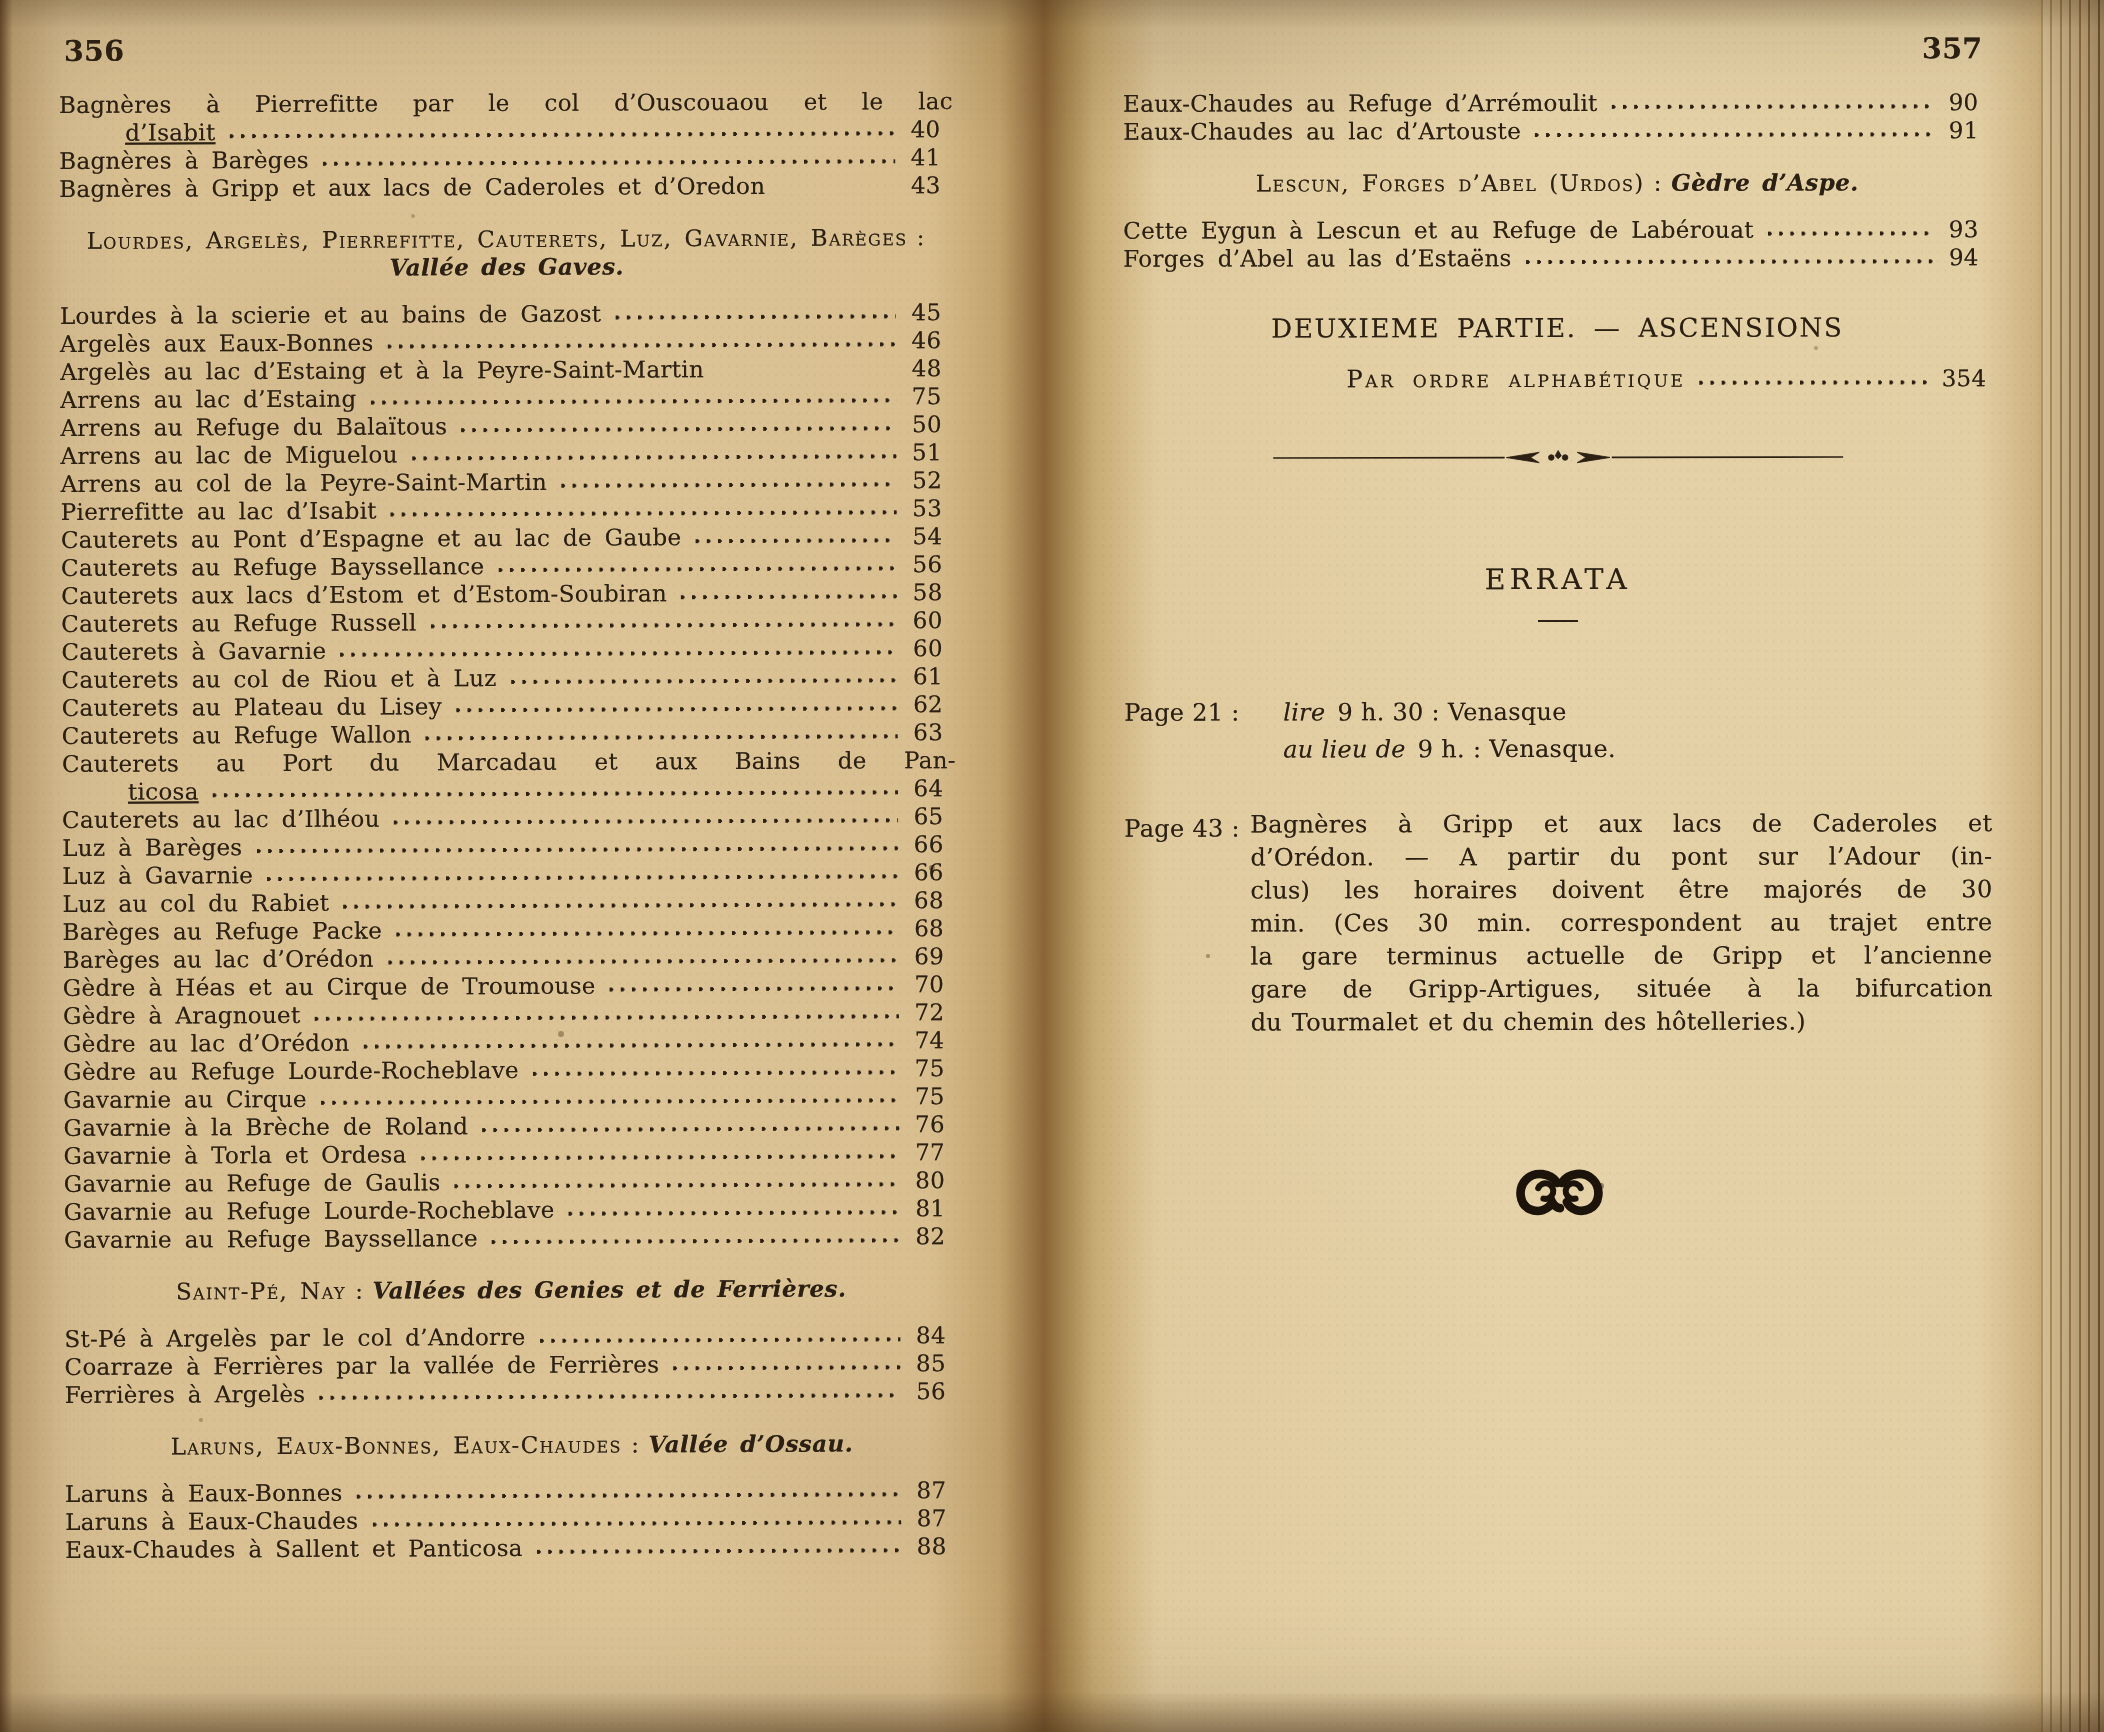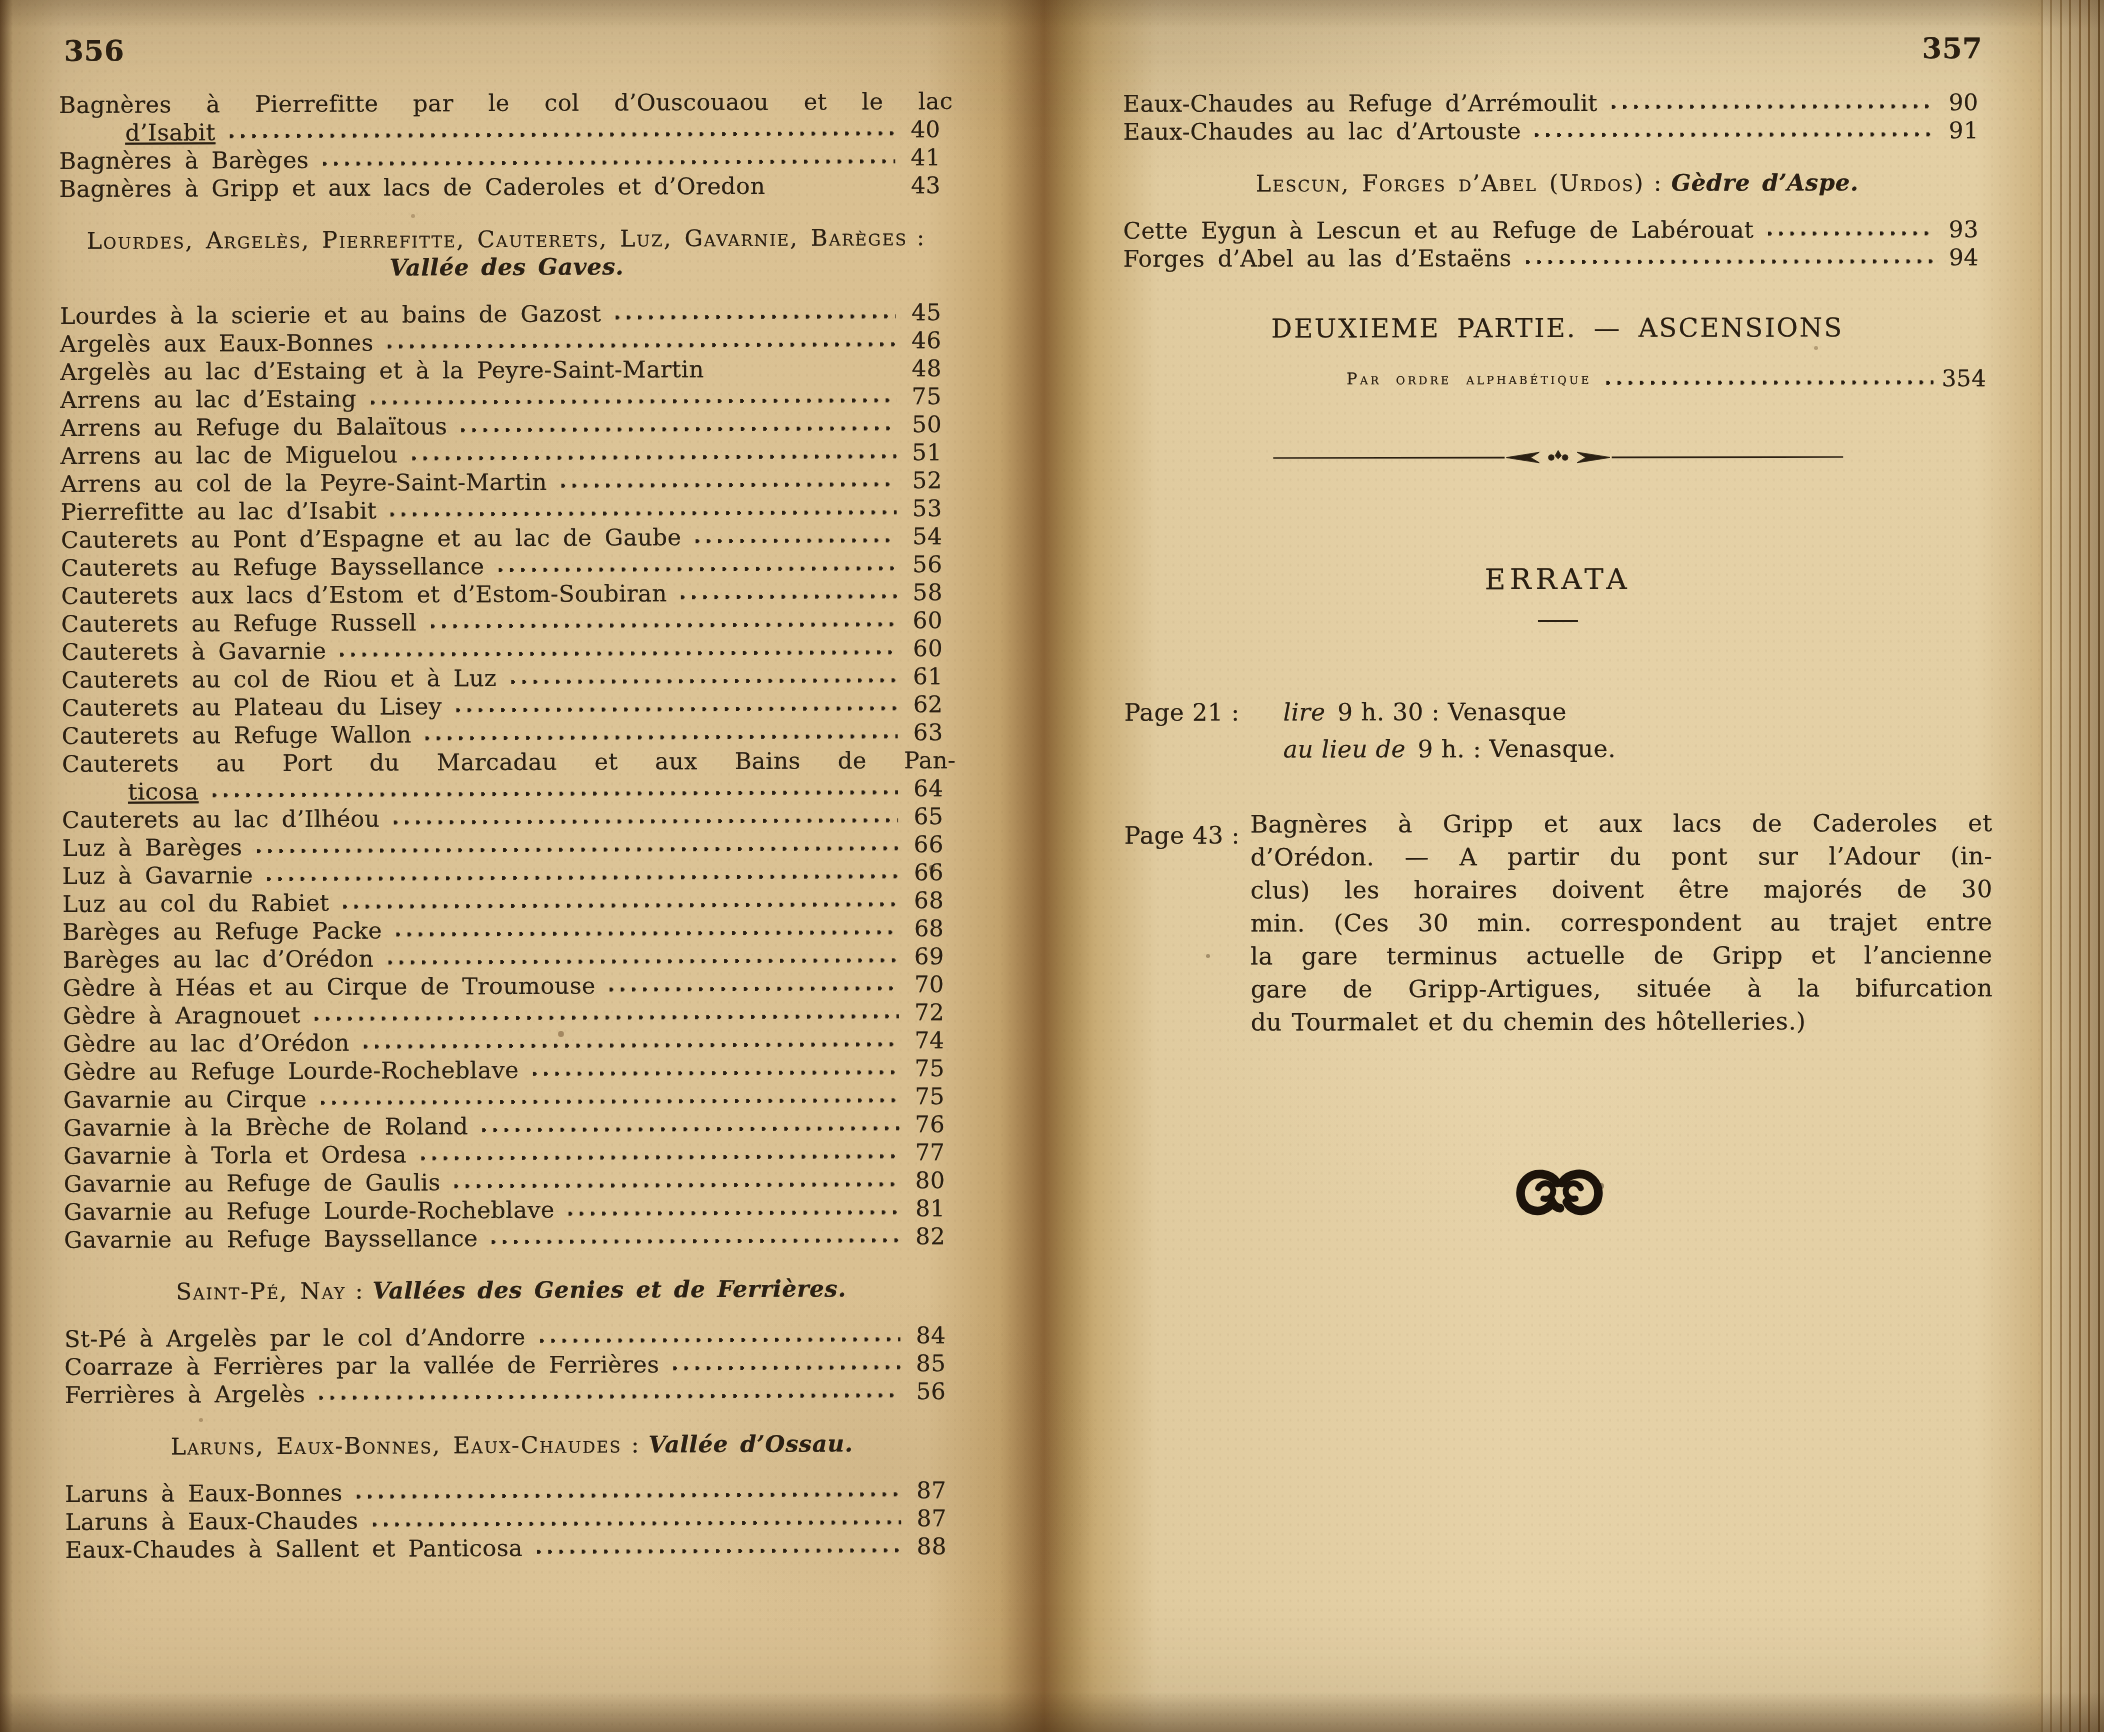--- a/index.html
+++ b/index.html
@@ -67,34 +67,34 @@
   .leader.blank{background-image:none;min-width:5.2px;}
   .page-num{flex:0 0 55px;text-align:center;}
 
   .section{margin:24px 0 19px;text-align:center;}
   .sec-caps{font-variant:small-caps;letter-spacing:1.3px;word-spacing:3.5px;}
   .sec-sep{padding:0 1.7px;}
   .sec-italic{font-style:italic;font-weight:bold;letter-spacing:0.4px;word-spacing:3.5px;}
 
   .heading{margin:42px 0 0;text-align:center;font-size:26px;letter-spacing:1.7px;word-spacing:7px;}
   .caps-entry{display:flex;margin-top:22.5px;padding-left:223px;}
-  .caps-entry .sc{font-variant:small-caps;font-size:16px;letter-spacing:2.6px;word-spacing:7px;}
+  .caps-entry .sc{font-variant:small-caps;font-size:24px;letter-spacing:2.6px;word-spacing:7px;}
 
   .divider-wrap{margin-top:52px;text-align:center;}
   .title-wrap{margin-top:93px;}
   .title{text-align:center;font-size:28.5px;letter-spacing:4.3px;}
   .title-dash{width:40px;height:2.6px;background:var(--ink);margin:26px auto 0;}
 
   .errata{font-size:24px;line-height:33px;}
   .errata-note{margin-top:74px;}
   .errata .label{display:inline-block;min-width:126px;}
   .err-l2{padding-left:126px;margin-top:3.5px;}
   .it{font-style:italic;margin-right:12px;margin-left:33px;}
   .errata-para{margin-top:42px;position:relative;padding-left:126px;}
-  .errata-para .label{position:absolute;left:0;top:11px;}
+  .errata-para .label{position:absolute;left:0;top:4px;}
   .pline{text-align:justify;text-align-last:justify;word-spacing:1.7px;}
   .pline.last{text-align-last:left;}
 
   .ornament{margin-top:130px;text-align:center;}
 </style>
 </head>
 <body>
 
 <div class="book">
   <div class="mottle"></div>

